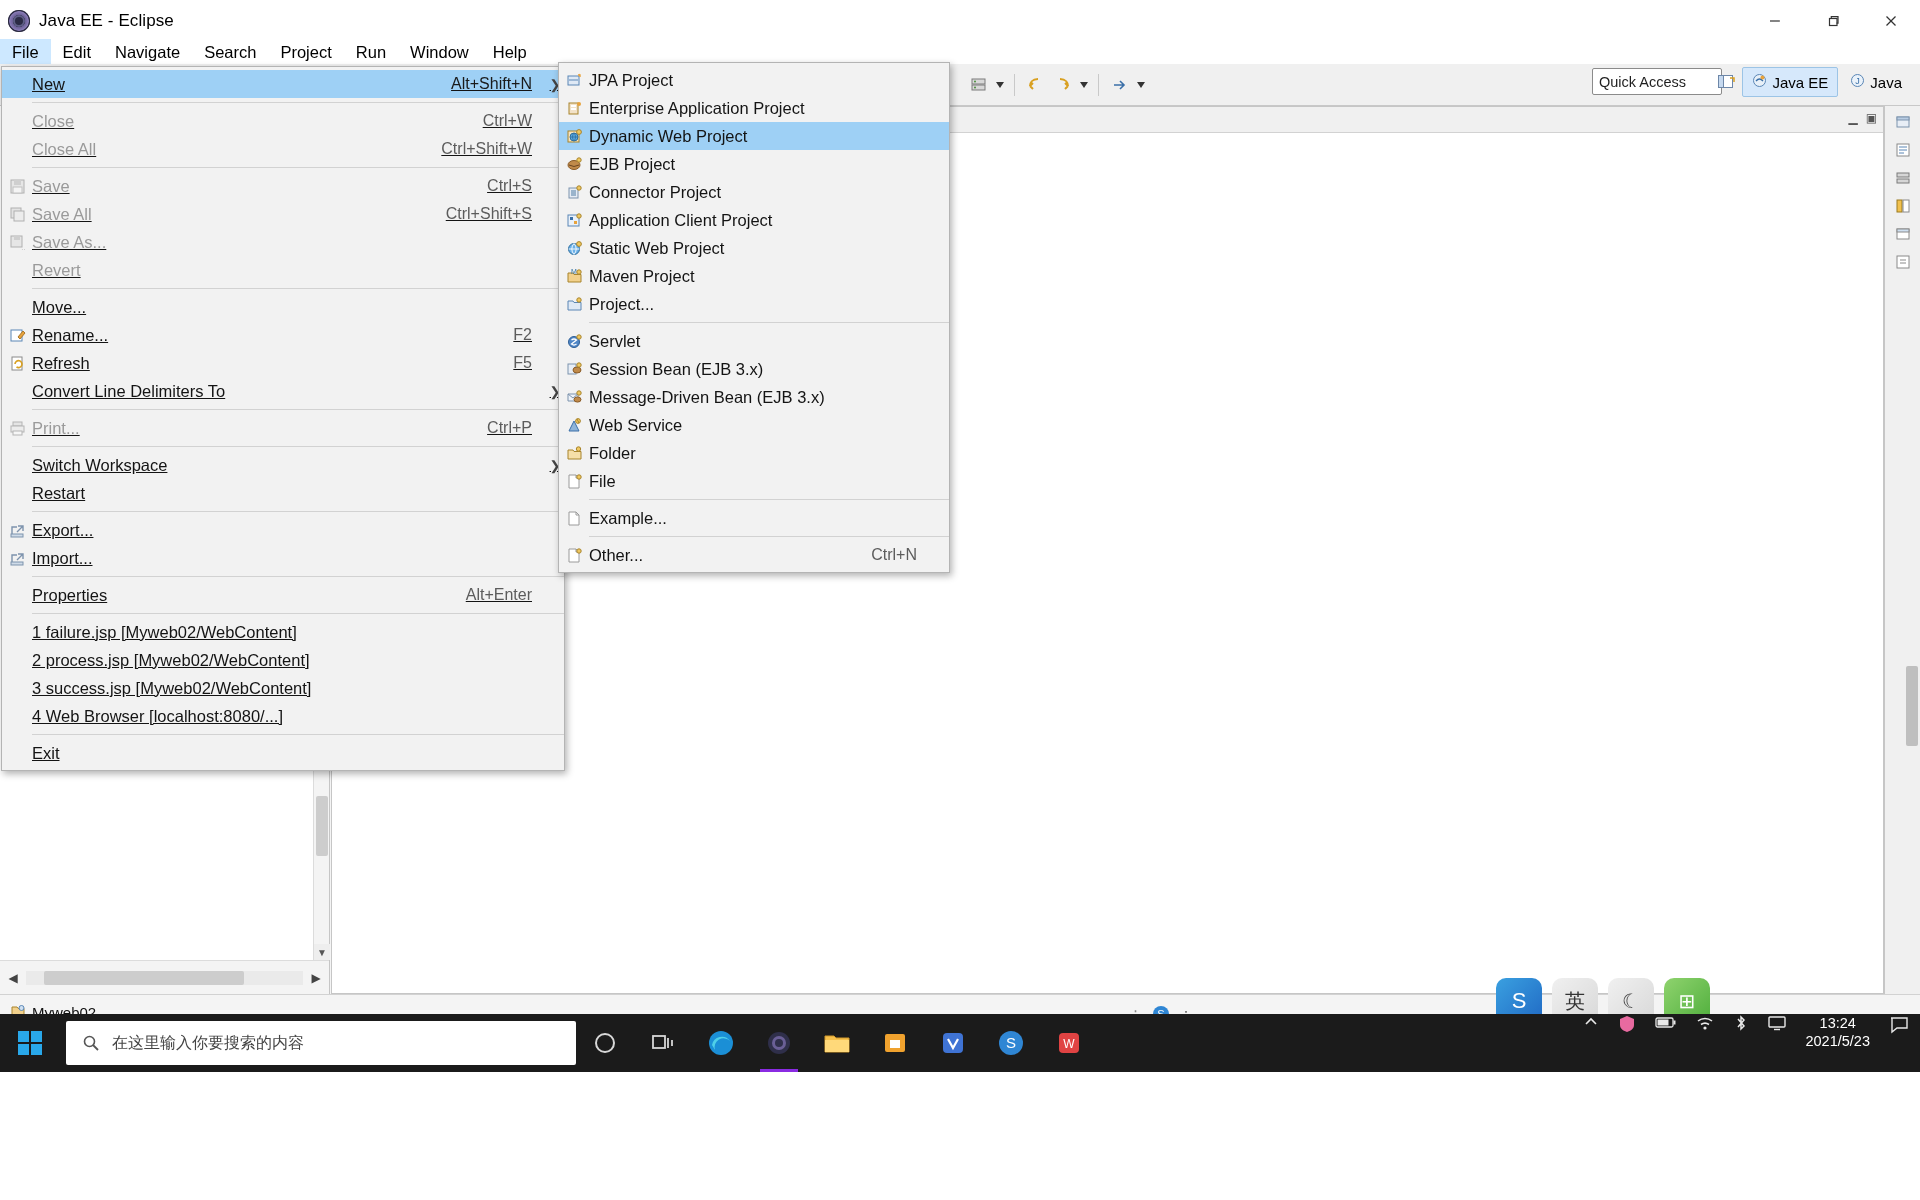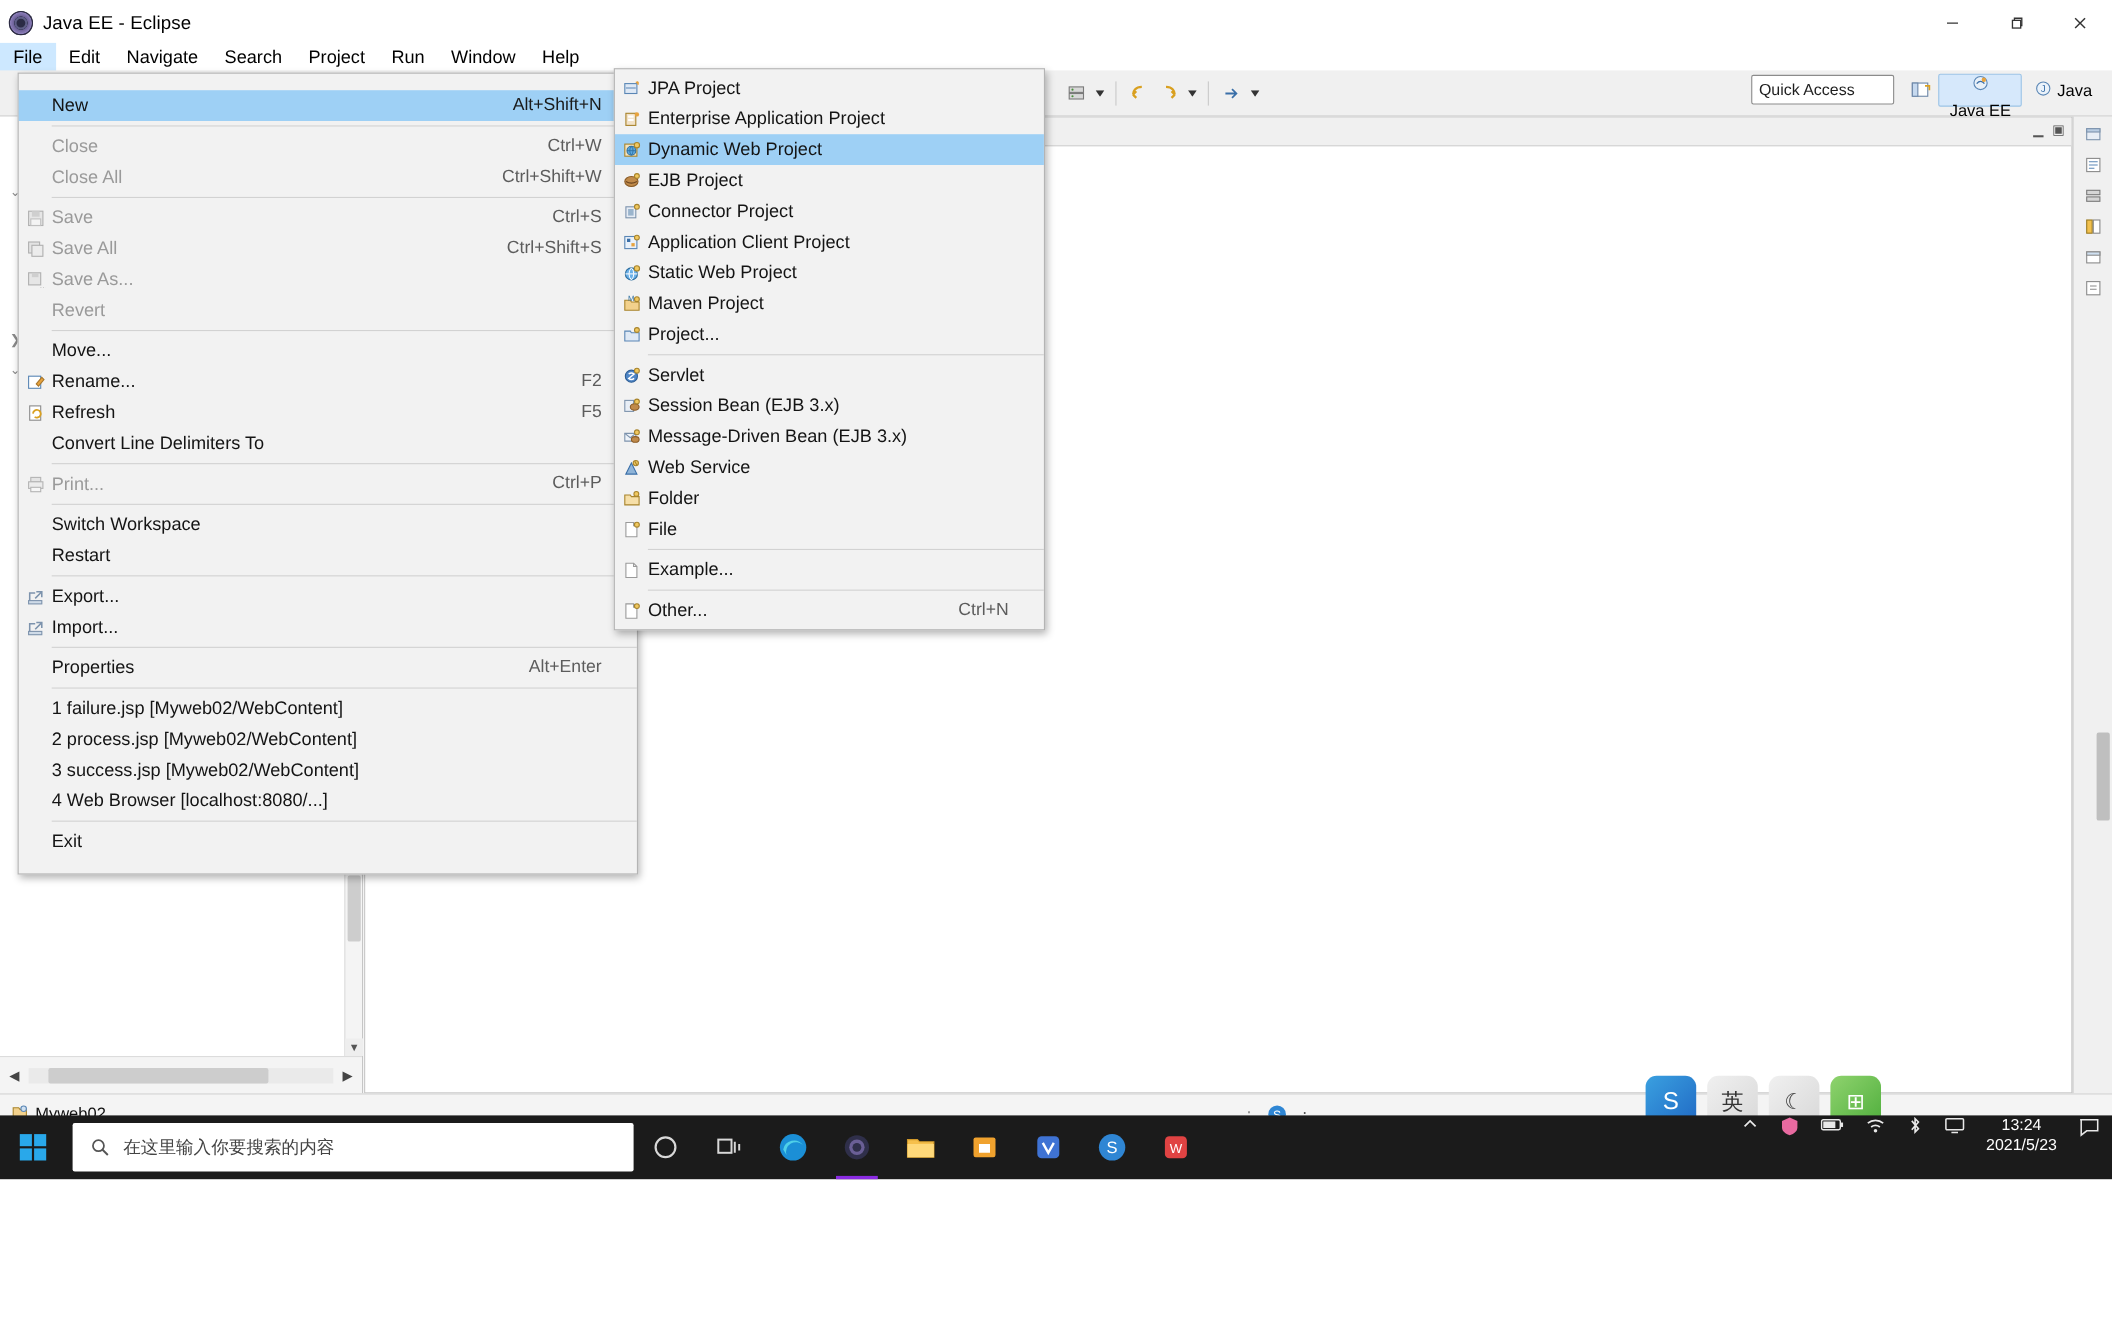--- a/index.html
+++ b/index.html
@@ -61,21 +61,21 @@
     font-size:14.5px; color:#1f1f1f; display:flex; align-items:center; padding-left:6px;
   }
   .persp-bar {
     position:absolute; right:8px; top:66px; height:32px; display:flex; align-items:center; gap:2px;
   }
   .persp-open { width:28px; height:28px; display:flex; align-items:center; justify-content:center; }
   .persp-tab {
     height:30px; display:flex; align-items:center; gap:5px; padding:0 9px;
     font-size:15px; border:1px solid transparent;
   }
-  .persp-tab.sel { background:#d6e8fb; border:1px solid #9cc4e6; border-radius:2px;flex-direction:column; }
+  .persp-tab.sel { background:#d6e8fb; border:1px solid #9cc4e6; border-radius:2px; }
 
   
   .left-view {
     position:absolute; left:0; top:106px; width:330px; bottom:78px;
     background:#ffffff; border-right:1px solid #c6c6c6;
   }
   .tree { position:absolute; left:0; top:0; right:16px; bottom:34px; overflow:hidden; font-size:16px; color:#0d0d0d; }
   .tnode { display:flex; align-items:center; height:27px; white-space:nowrap; }
   .tarrow { width:16px; text-align:center; color:#8a8a8a; font-size:12px; flex:none; }
   .ticon { width:20px; height:18px; margin-right:5px; flex:none; display:flex; align-items:center; justify-content:center; }
@@ -141,21 +141,21 @@
   .mrow { height:28px; display:flex; align-items:center; position:relative; white-space:nowrap; }
   .mrow.hl { background:#9ed0f5; }
   .mrow.disabled { color:#9a9a9a; }
   .m-icon { width:30px; display:flex; align-items:center; justify-content:center; flex:none; }
   .m-label { flex:1; padding-right:24px; }
   .m-accel { color:#5c5c5c; padding-right:14px; font-size:16px; }
   .mrow.hl .m-accel { color:#1a1a1a; }
   .m-sub { width:18px; text-align:center; color:#444; font-size:13px; }
   .msep { height:1px; background:#d2d2d2; margin:4px 0 4px 30px; }
 
-  #file-menu { left:16px; top:66px; width:564px; padding:15px 0; }
+  #file-menu { left:1px; top:66px; width:564px; padding:3px 0;text-decoration:underline; }
   #new-menu { left:558px; top:62px; width:392px; padding:3px 0; }
 </style>
 </head>
 <body>
 
 <div id="root">
 
   <div class="top-accent"></div>
   <div class="top-accent2"></div>
 

